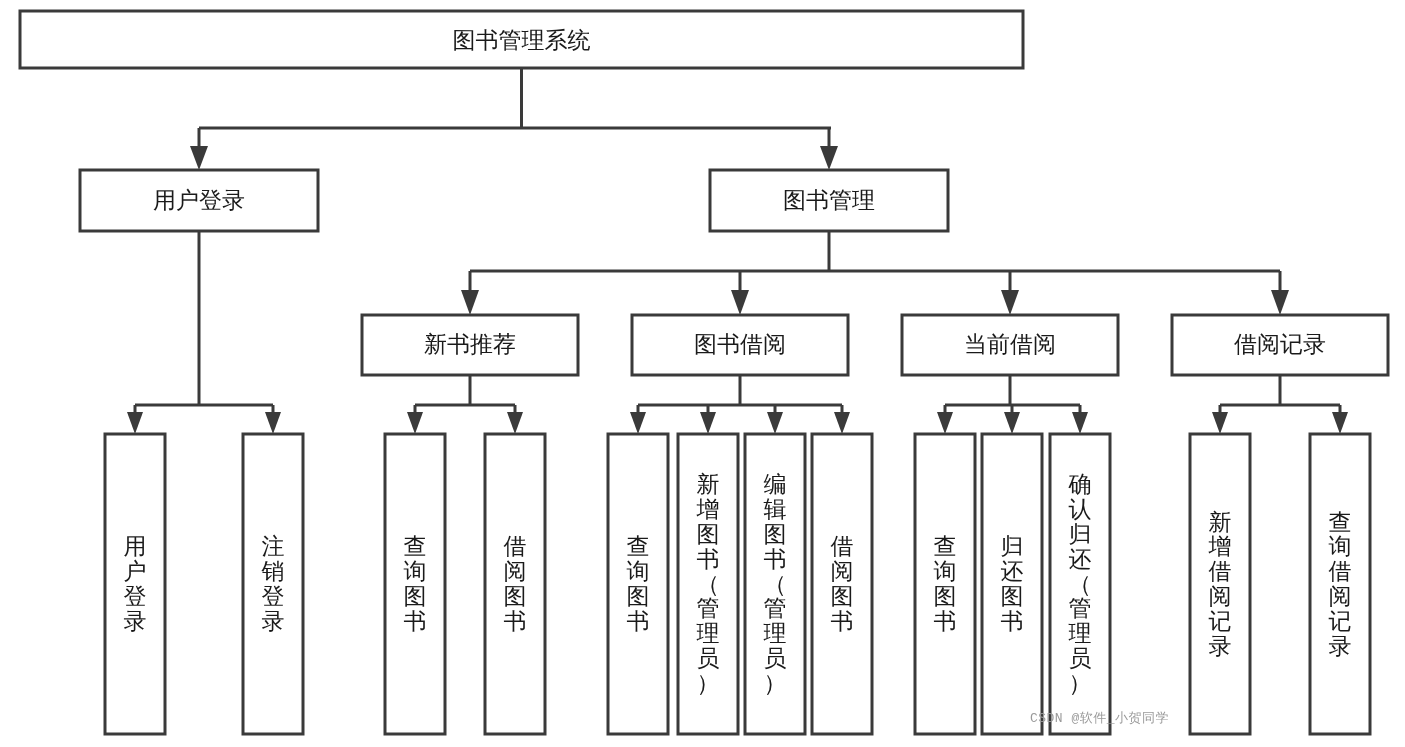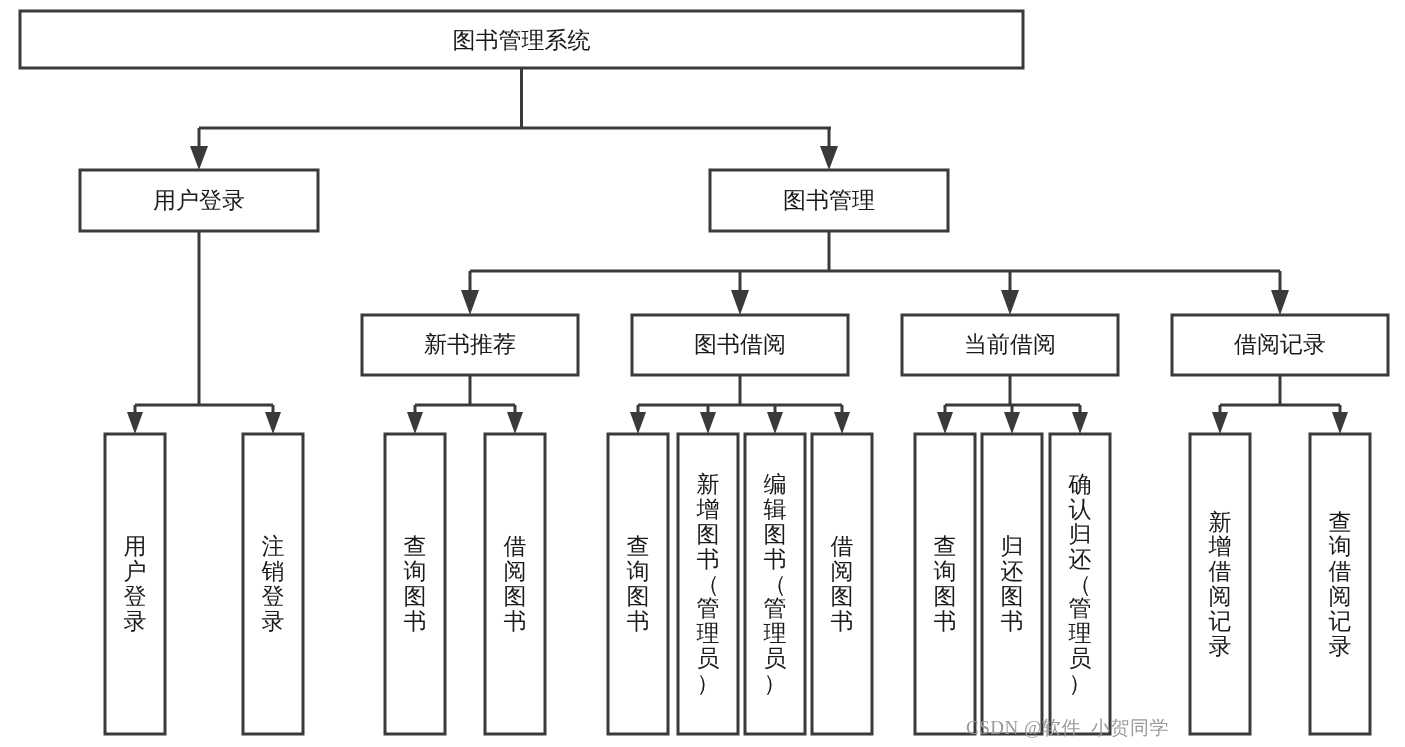--- a/index.html
+++ b/index.html
@@ -57,23 +57,23 @@
     color: #1a1a1a;
     pointer-events: none;
     text-align: center;
   }
   .vert-text-wrap span {
     display: block;
   }
   .watermark {
     position: absolute;
     right: 8px;
-    bottom: 6px;
-    font-family: Liberation Serif, serif;
-    font-size: 19px;
+    bottom: 20px;
+    font-family: Liberation Mono, monospace;
+    font-size: 13px;
     color: #9a9a9a;
     white-space: nowrap;
     letter-spacing: 0.5px;
   }
 </style>
 </head>
 <body>
 
 <div id="diagram-root">
 

